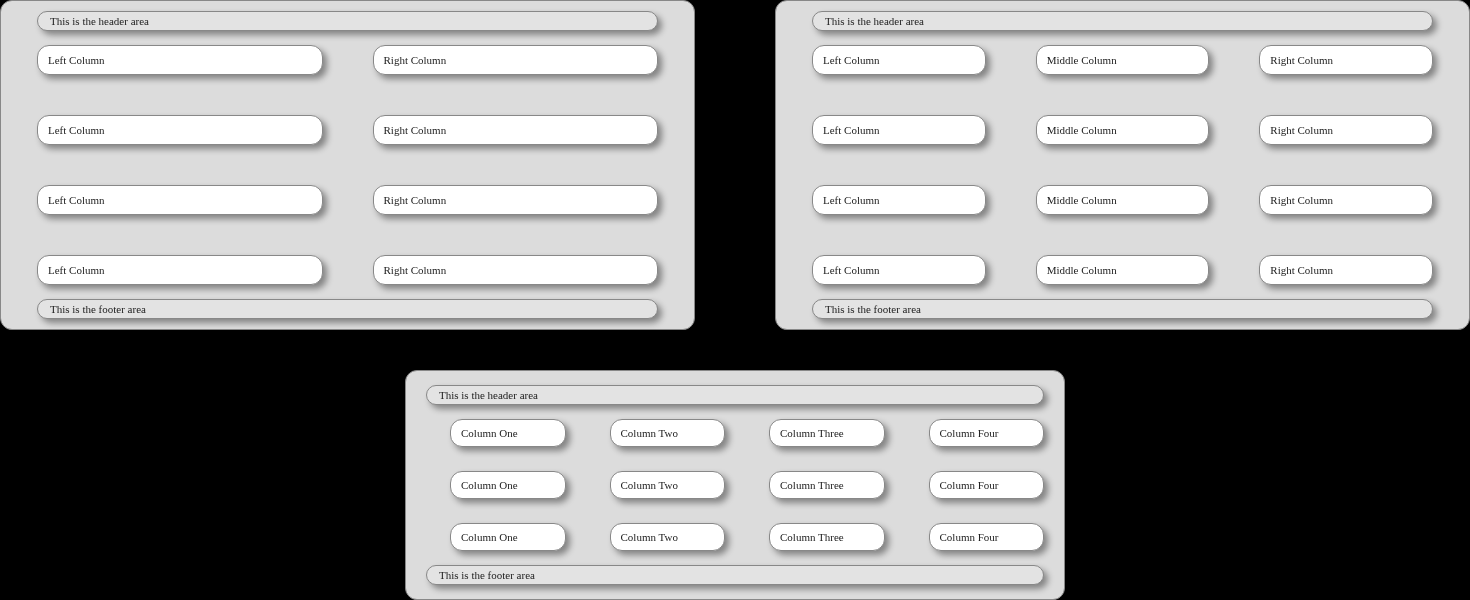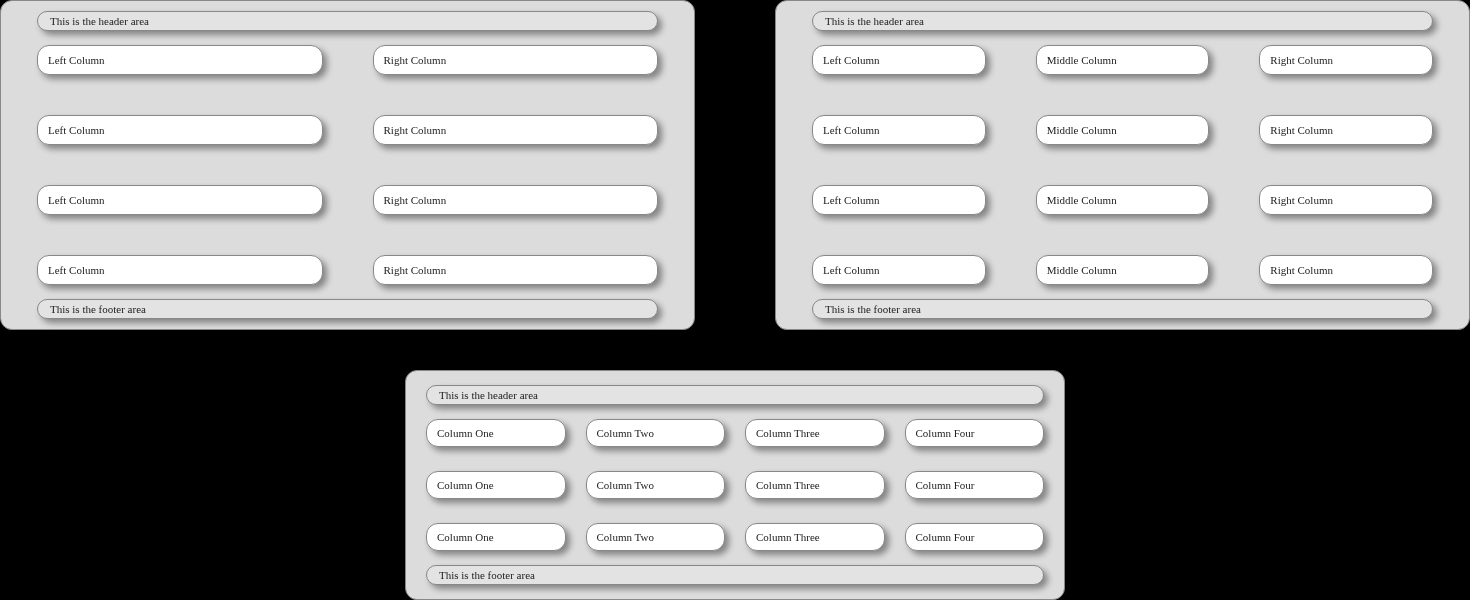--- a/index.html
+++ b/index.html
@@ -48,21 +48,21 @@
   .grid3 { grid-template-columns: repeat(3, 1fr); }
   .grid4 { grid-template-columns: repeat(4, 1fr); gap: 24px 20px; }
   .cell {
     background: #fff;
     border: 1px solid #888;
     border-radius: 12px;
     padding: 8px 10px;
     box-shadow: 4px 4px 6px rgba(0,0,0,0.4);
     color: #222;
   }
-  .grid4 .cell { padding: 7px 10px; }
+  .grid4 .cell { padding: 7px 10px; margin-left: 24px; }
 </style>
 </head>
 <body>
 
 <div class="toprow">
   <div class="panel-bg top1">
     <div class="header">This is the header area</div>
     <div class="grid grid2">
       <div class="cell">Left Column</div>
       <div class="cell">Right Column</div>

